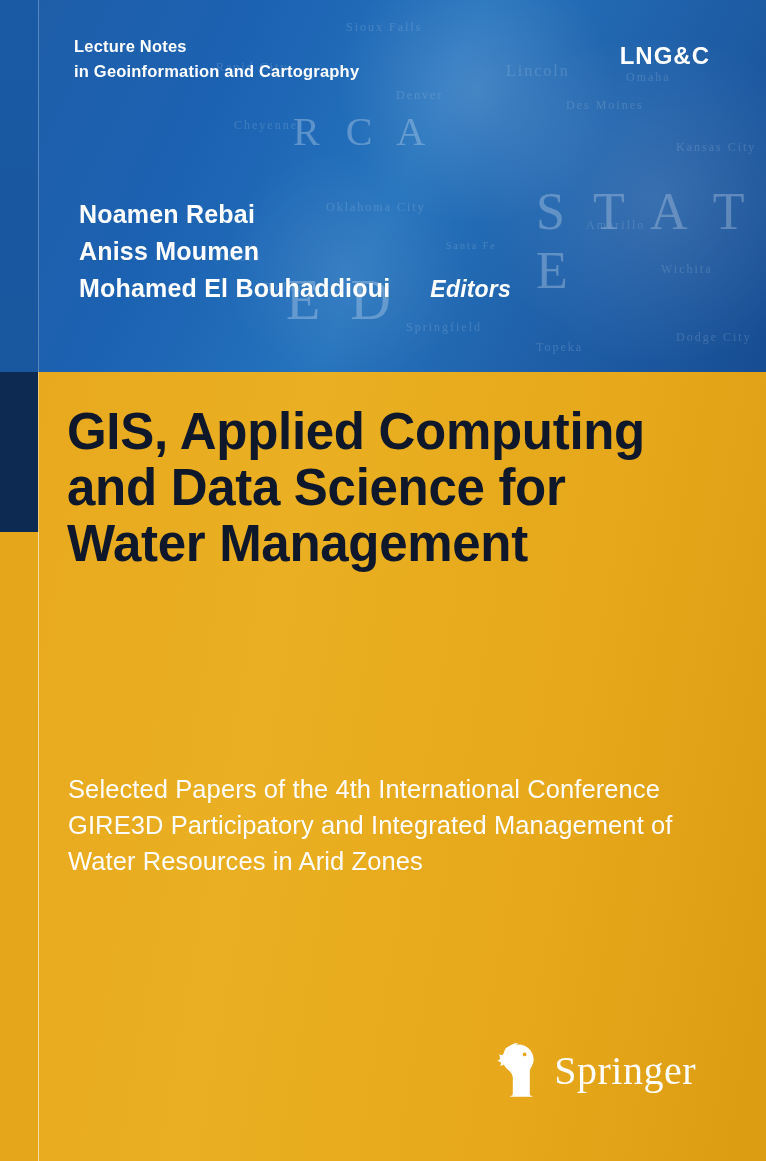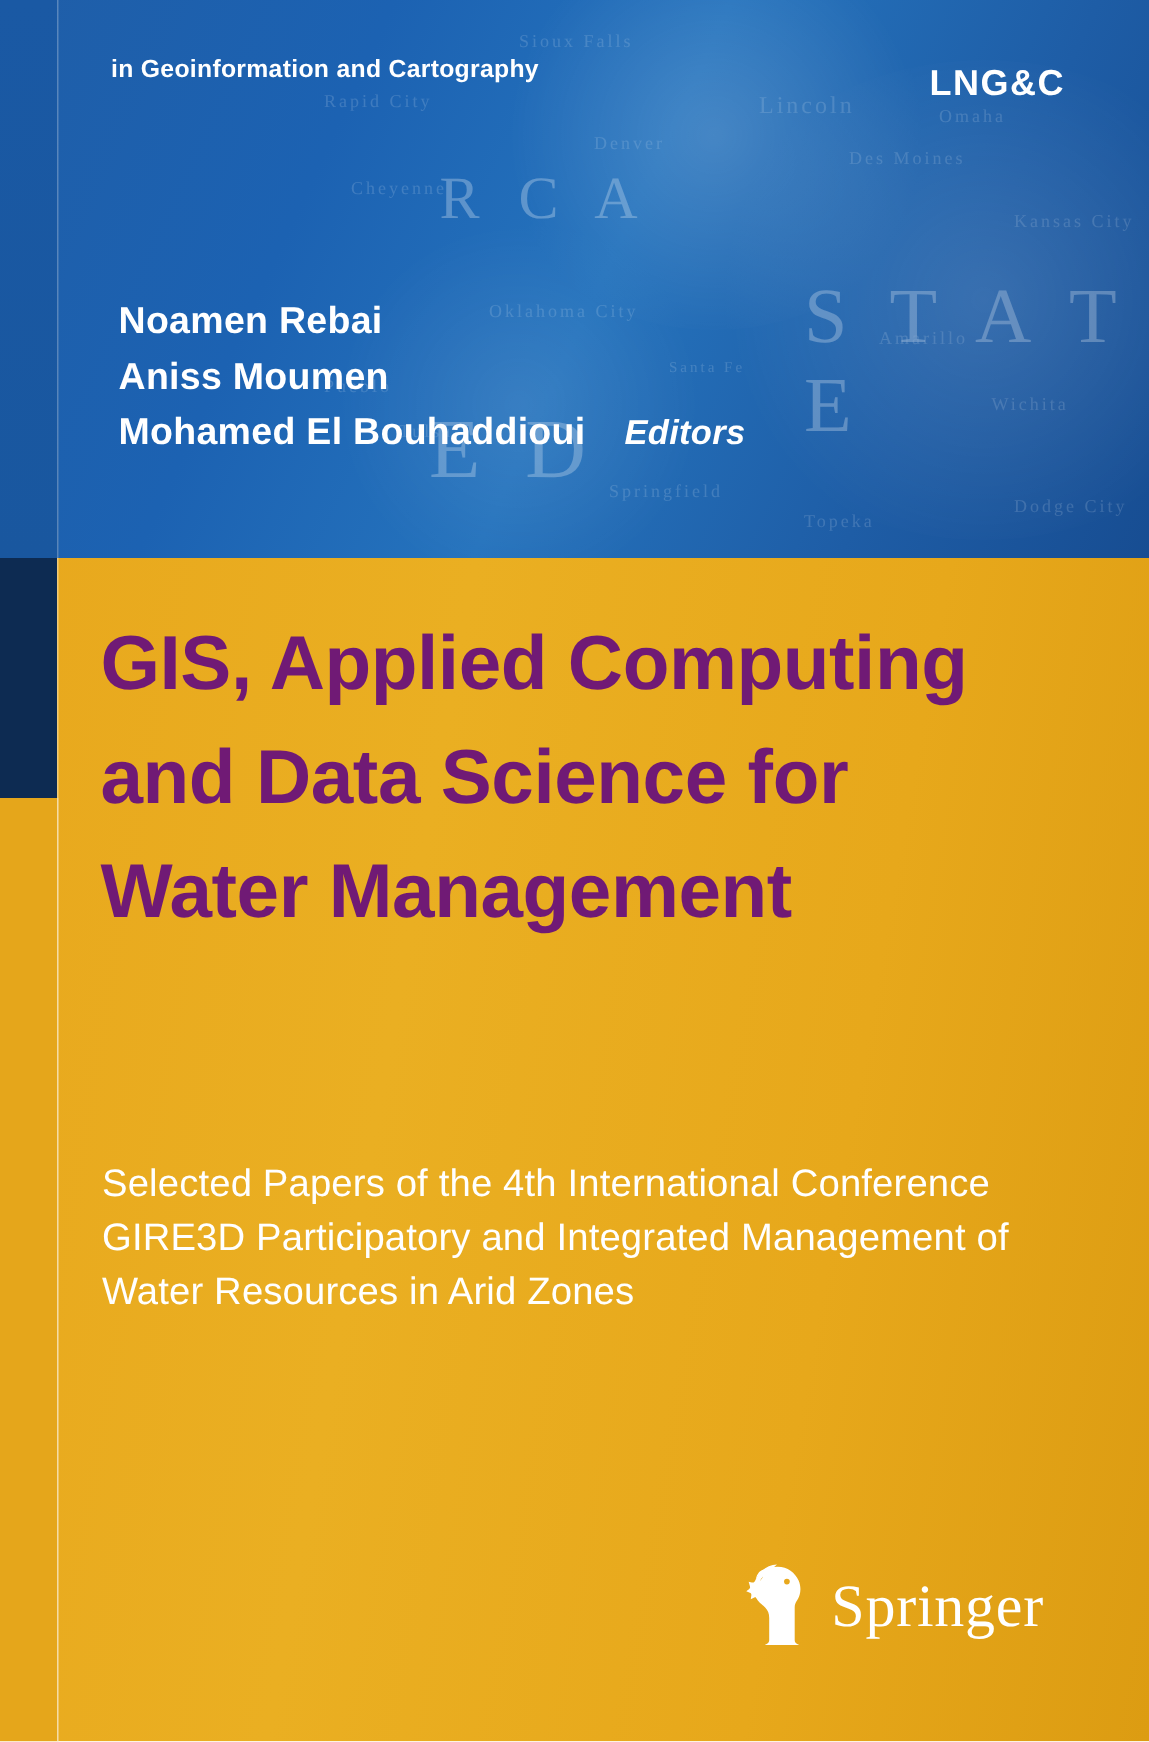--- a/index.html
+++ b/index.html
@@ -102,21 +102,21 @@
   .editor-line {
     font-size: 25px;
     font-weight: bold;
     line-height: 37px;
     letter-spacing: 0.2px;
   }
   .editors-label {
     font-size: 23px;
     font-style: italic;
     font-weight: bold;
-    margin-left: 26px;
+    margin-left: 40px;
   }
 
   
   .navy-block {
     position: absolute;
     left: 0;
     top: 372px;
     width: 38px;
     height: 160px;
     background: #0d2b52;
@@ -146,24 +146,24 @@
     width: 1px;
     height: 789px;
     background: rgba(255,255,255,0.40);
   }
 
   .book-title {
     position: absolute;
     left: 67px;
     top: 404px;
     width: 640px;
-    color: #701a75;
+    color: #0f172a;
     font-size: 51px;
     font-weight: bold;
-    line-height: 76px;
+    line-height: 56px;
     letter-spacing: -0.3px;
   }
   .book-subtitle {
     position: absolute;
     left: 68px;
     top: 771px;
     width: 630px;
     color: #ffffff;
     font-size: 25.5px;
     font-weight: normal;
@@ -224,20 +224,21 @@
       <div class="mw" style="left:140px; top:20px; font-size:12px;">Sioux Falls</div>
 
       <div class="big-letter" style="left:87px;  top:108px; font-size:40px;">R C A</div>
       <div class="big-letter" style="left:80px;  top:268px; font-size:56px;">E D</div>
       <div class="big-letter" style="left:330px; top:182px; font-size:52px;">S T A T E</div>
     </div>
 
     <div class="spine-strip-top"></div>
 
     <div class="series-title">
+      <div class="l1">Lecture Notes</div>
       <div class="l2">in Geoinformation and Cartography</div>
     </div>
 
     <div class="lngc">LNG&amp;C</div>
 
     <div class="editors">
       <div class="editor-line">Noamen Rebai</div>
       <div class="editor-line">Aniss Moumen</div>
       <div class="editor-line">
         <span>Mohamed El Bouhaddioui</span><span class="editors-label">Editors</span>

